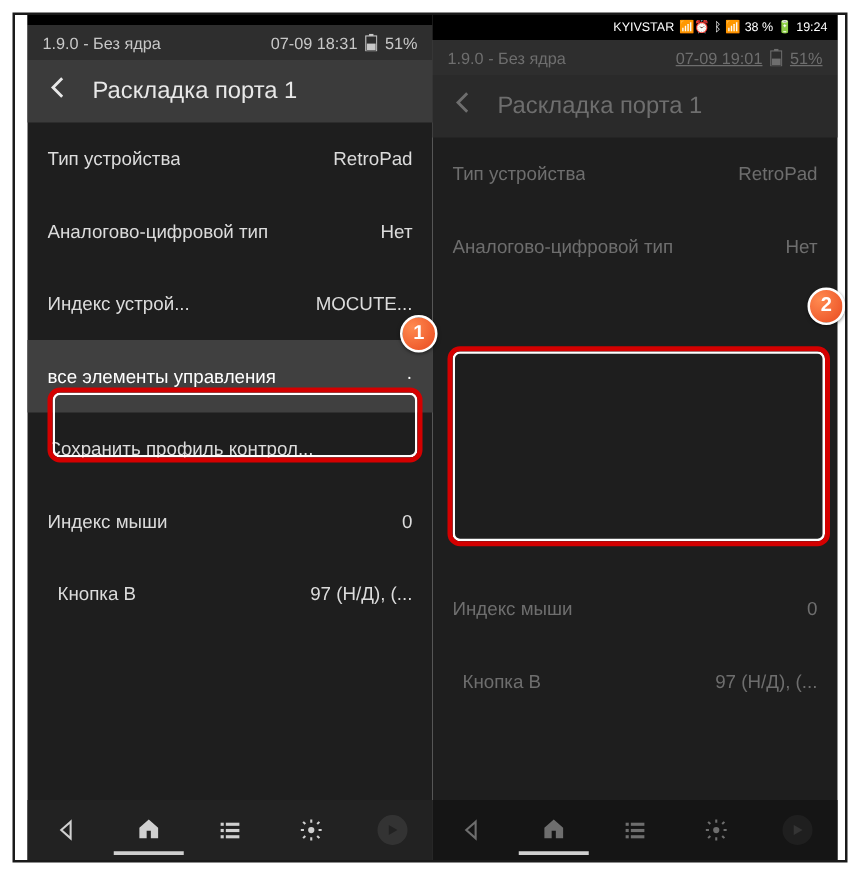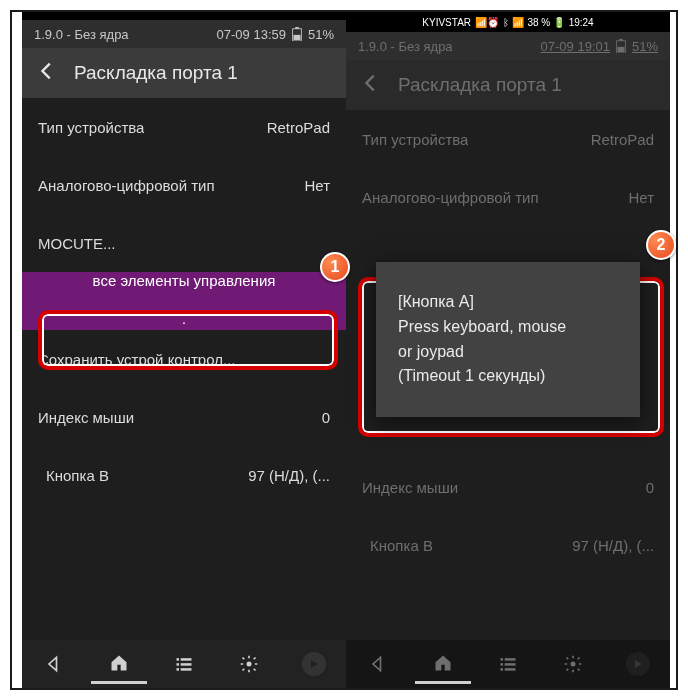--- a/index.html
+++ b/index.html
@@ -1,32 +1,32 @@
 <!DOCTYPE html>
 <html><head>
 <meta charset="utf-8">
 <style>
   * { box-sizing: border-box; margin: 0; padding: 0; font-family: Arial, sans-serif; }
   body { background: #fff; width: 688px; height: 700px; position: relative; }
   .frame { position: absolute; top: 10px; left: 10px; width: 668px; height: 680px; border: 2px solid #1a1a1a; background: #fff; }
   .phone { position: absolute; top: 0; width: 324px; height: 676px; }
   .phone.left { left: 10px; background: #1e1e1e; }
   .phone.right { left: 334px; background: #1e1e1e; }
-  .android-status { height: 20px; background: #000; display: flex; justify-content: center; align-items: center; padding: 0 8px; font-size: 10px; color: #fff; }
+  .android-status { height: 20px; background: #000; display: flex; justify-content: flex-end; align-items: center; padding: 0 8px; font-size: 10px; color: #fff; }
   .android-status .asl { display: flex; gap: 4px; align-items: center; }
   .android-status .asr { display: flex; gap: 3px; align-items: center; }
   .app-status { height: 28px; display: flex; justify-content: space-between; align-items: center; padding: 0 12px; font-size: 13px; color: #c8c8c8; background: #2e2e2e; }
   .battery-mini { display:inline-flex; align-items:center; gap:3px; }
   .battery-mini svg { width: 10px; height: 14px; }
   .header { height: 50px; display: flex; align-items: center; gap: 16px; padding: 0 14px; background: #3b3b3b; color: #e8e8e8; font-size: 19px; font-weight: 500; }
   .list { }
   .row { height: 58px; display: flex; justify-content: space-between; align-items: center; padding: 0 16px; font-size: 15px; color: #dcdcdc; position: relative; }
   .row .lbl { white-space: nowrap; overflow: hidden; text-overflow: ellipsis; max-width: 200px; }
   .row .val { color: #dcdcdc; font-size: 15px; }
-  .row.highlight { background: #701a75; color: #fff; flex-direction: column; }
+  .row.highlight { background: #404040; color: #fff; }
   .row.highlight .val { color: #fff; }
   .call-border { position: absolute; border: 4px solid #d40000; border-radius: 10px; pointer-events: none; box-shadow: 0 0 0 2px #fff inset; }
   .call-border.b1 { left: 26px; top: 298px; width: 300px; height: 60px; }
   .call-border.b2 { left: 346px; top: 265px; width: 306px; height: 160px; }
   .badge { position: absolute; width: 30px; height: 30px; border-radius: 50%; background: radial-gradient(circle at 30% 30%, #ff8a50, #e94a20); color: #fff; font-weight: bold; font-size: 16px; display: flex; align-items: center; justify-content: center; border: 2px solid #fff; box-shadow: 0 1px 3px rgba(0,0,0,0.5); }
   .badge.n1 { left: 308px; top: 240px; }
   .badge.n2 { left: 634px; top: 218px; }
   .navbar { position: absolute; bottom: 0; left: 0; right: 0; height: 48px; background: #222; display: flex; align-items: center; justify-content: space-around; }
   .navbar .nav { color: #d0d0d0; display: flex; align-items: center; justify-content: center; width: 56px; height: 40px; }
   .navbar .nav.active { border-bottom: 3px solid #d0d0d0; }
@@ -42,21 +42,21 @@
 </head>
 <body>
 
 <div class="frame">
 
   <div class="phone left">
     <div class="android-status" style="height:8px;"></div>
     <div class="app-status">
       <span>1.9.0 - Без ядра</span>
       <span style="display:flex;gap:6px;align-items:center;">
-        <span>07-09 13:59</span>
+        <span>07-09 18:31</span>
         <span class="battery-mini">
           <svg viewBox="0 0 10 16">
               <rect x="0" y="2" width="10" height="14" fill="none" stroke="#c8c8c8" stroke-width="1"></rect>
               <rect x="3" y="0" width="4" height="2" fill="#c8c8c8"></rect>
               <rect x="1" y="9" width="8" height="6" fill="#c8c8c8"></rect>
             </svg>
         </span>
         <span>51%</span>
       </span>
     </div>
@@ -71,28 +71,29 @@
     <div class="list">
       <div class="row">
           <span class="lbl">Тип устройства</span>
           <span class="val">RetroPad</span>
         </div>
       <div class="row">
           <span class="lbl">Аналогово-цифровой тип</span>
           <span class="val">Нет</span>
         </div>
       <div class="row">
+          <span class="lbl">Индекс устрой...</span>
           <span class="val">MOCUTE...</span>
         </div>
       <div class="row highlight">
           <span class="lbl">все элементы управления</span>
           <span class="val">·</span>
         </div>
       <div class="row">
-          <span class="lbl" style="max-width:280px">Сохранить устрой контрол...</span>
+          <span class="lbl" style="max-width:280px">Сохранить профиль контрол...</span>
           <span class="val"></span>
         </div>
       <div class="row">
           <span class="lbl">Индекс мыши</span>
           <span class="val">0</span>
         </div>
       <div class="row" style="padding-left:24px;">
           <span class="lbl">Кнопка B</span>
           <span class="val">97 (Н/Д), (...</span>
         </div>
@@ -186,26 +187,20 @@
       <div class="row"></div>
       <div class="row">
           <span class="lbl">Индекс мыши</span>
           <span class="val">0</span>
         </div>
       <div class="row" style="padding-left:24px;">
           <span class="lbl">Кнопка B</span>
           <span class="val">97 (Н/Д), (...</span>
         </div>
     </div>
-    <div class="dialog">
-      <div>[Кнопка A]</div>
-      <div>Press keyboard, mouse</div>
-      <div>or joypad</div>
-      <div>(Timeout 1 секунды)</div>
-    </div>
     <div class="navbar" style="background:#151515;">
       <div class="nav">
           <svg viewBox="0 0 24 24">
             <path d="M15 4 L6 12 L15 20 Z" fill="none" stroke="#6e6e6e" stroke-width="2"></path>
           </svg>
         </div>
       <div class="nav active">
           <svg viewBox="0 0 24 24">
             <path d="M3 11 L12 3 L21 11 V21 H14 V14 H10 V21 H3 Z"></path>
           </svg>

